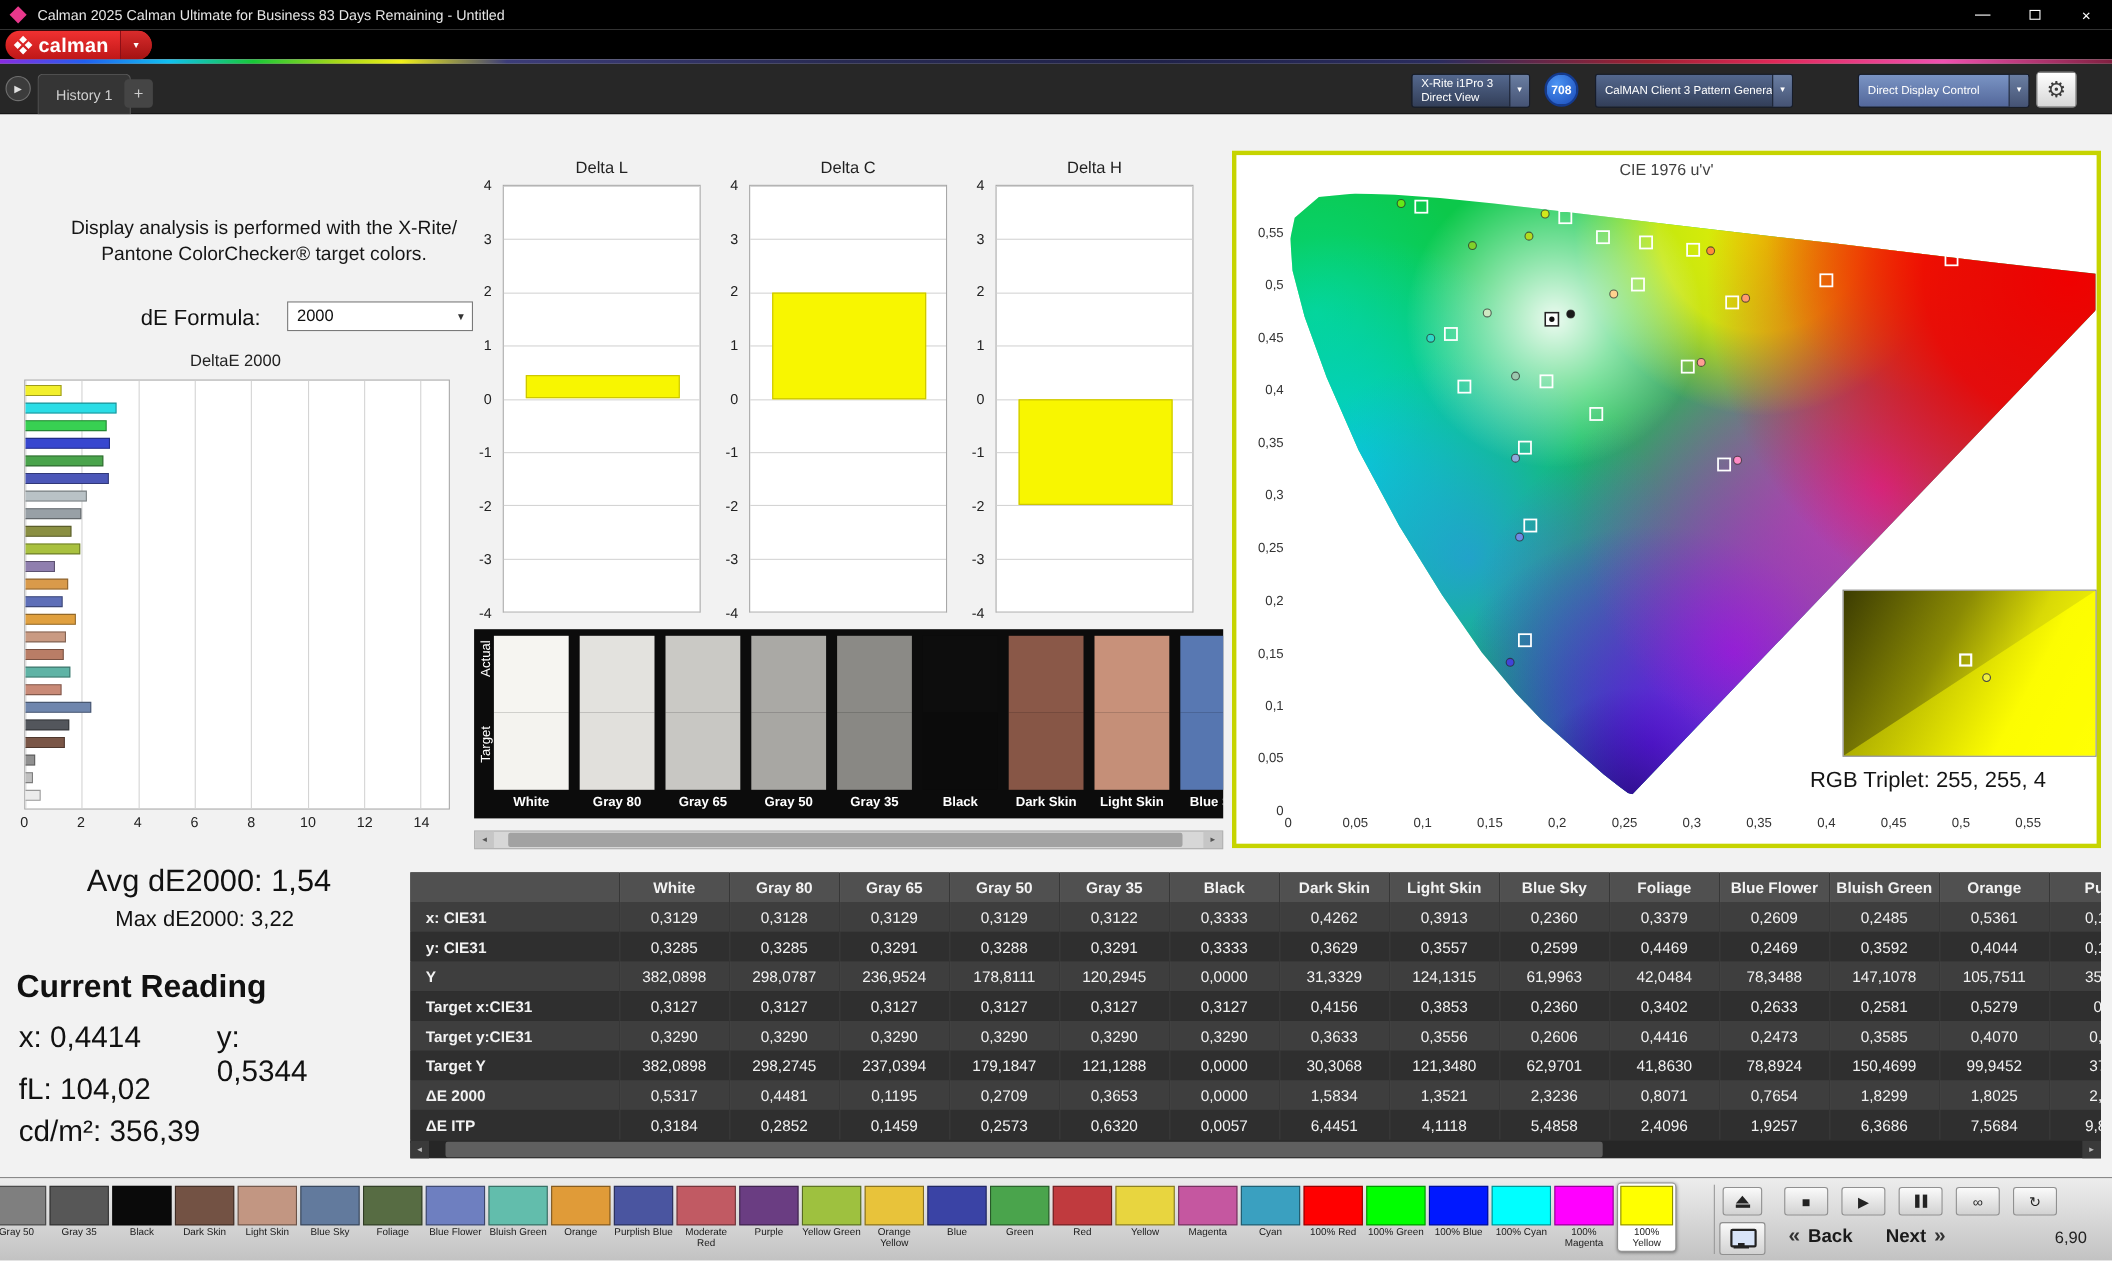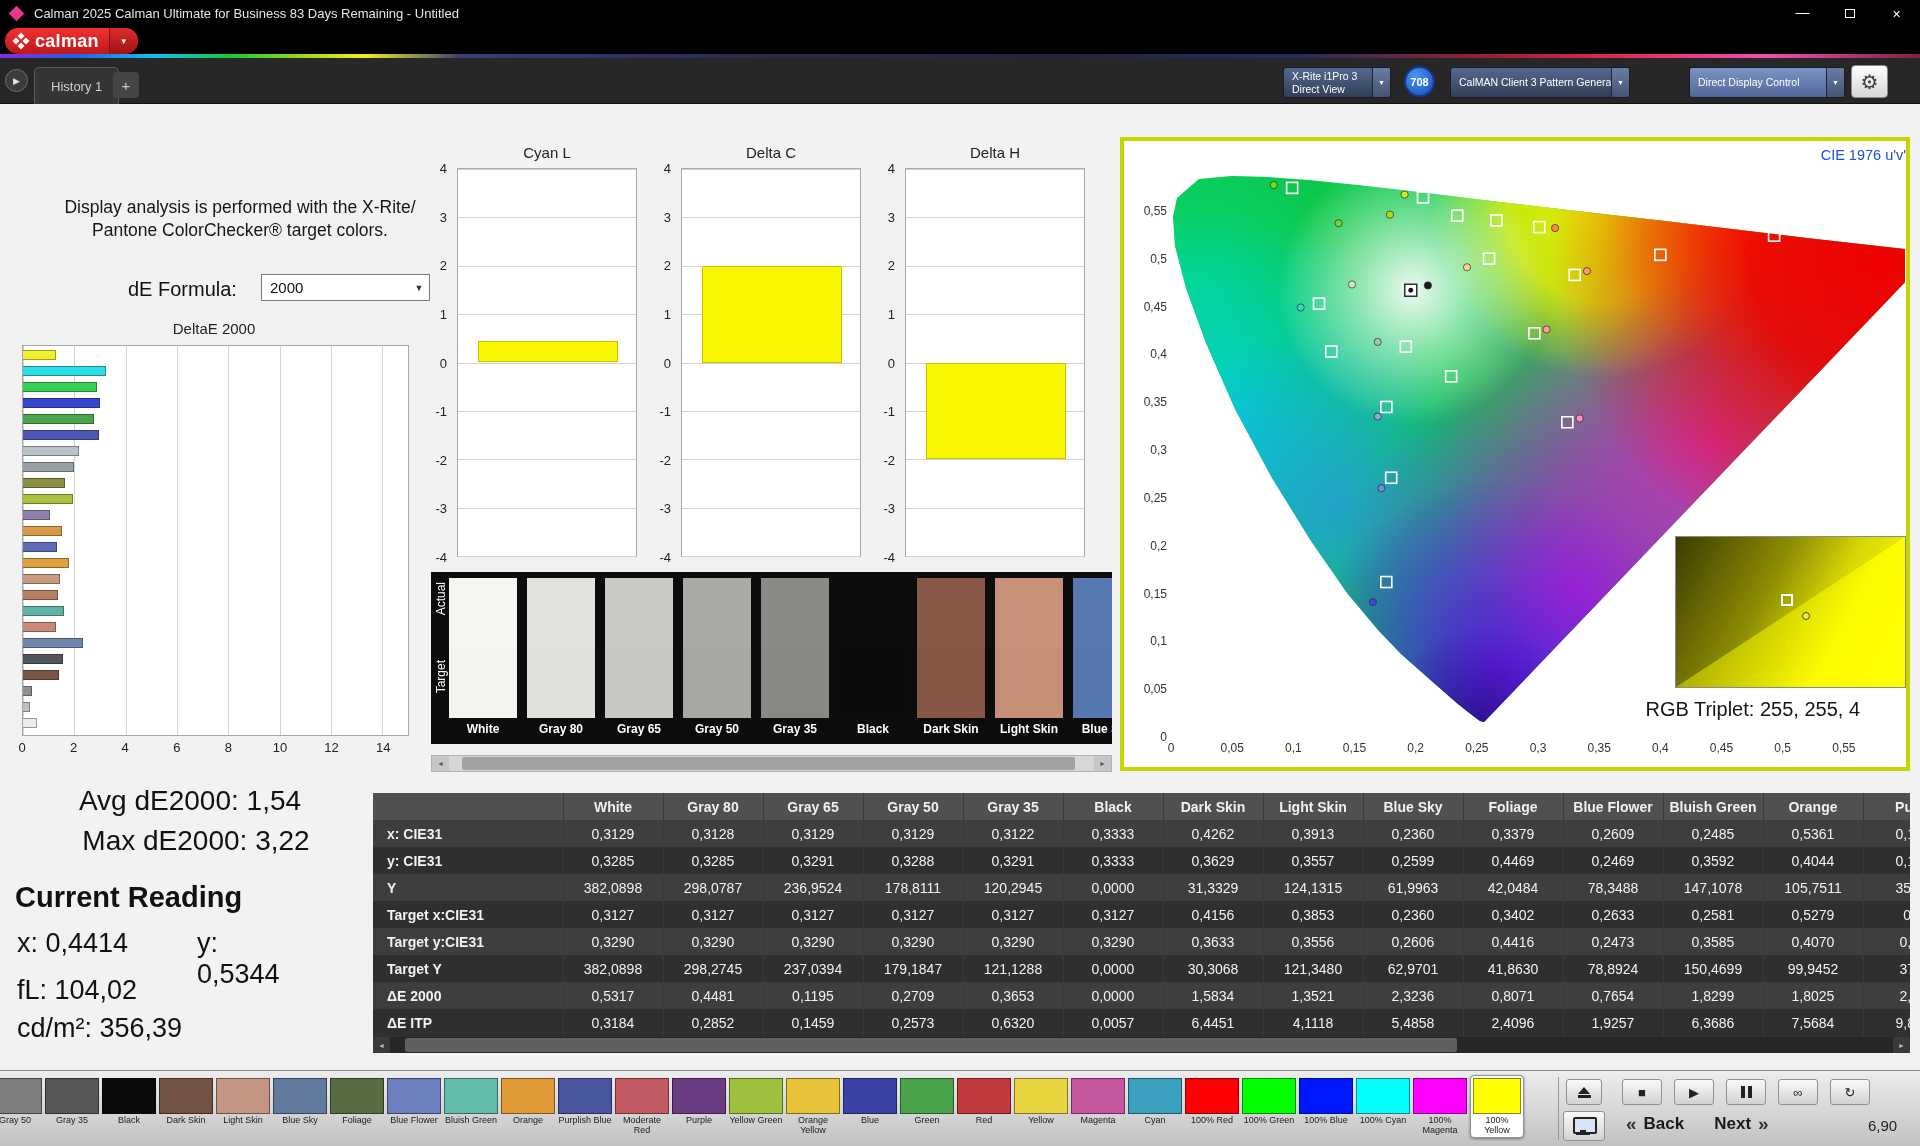--- a/index.html
+++ b/index.html
@@ -85,37 +85,37 @@
   .sb-btn { width:17px; display:flex; align-items:center; justify-content:center; font-size:7px; }
   .hscroll.light .sb-btn { background:#c6c6c6; color:#555; }
   .hscroll.dark .sb-btn { background:#3a3a3a; color:#bbb; }
   .sb-track { position:relative; flex:1; }
   .sb-thumb { position:absolute; top:1px; bottom:1px; border-radius:2px; }
   .hscroll.light .sb-thumb { left:2%; width:95%; background:#a2a2a2; }
   .hscroll.dark .sb-thumb { left:1%; width:70%; background:#5f5f5f; }
 
   
   .cie { position:absolute; left:1120px; top:33px; width:790px; height:634px; border:4px solid #c6d400; background:#fff; }
-  .cie-title { position:absolute; left:0; right:0; top:6px; text-align:right; font-size:14.5px; color:#1d4ed8; }
+  .cie-title { position:absolute; left:0; right:0; top:6px; text-align:center; font-size:14.5px; color:#404040; }
   .cie-svg { position:absolute; left:47px; top:22px; width:734px; height:574px; }
   .cie-xaxis { position:absolute; inset:0; pointer-events:none; }
   .cie-xtick { position:absolute; top:600px; transform:translateX(-50%); font-size:12px; color:#333; }
   .cie-ytick { position:absolute; left:0; width:43px; text-align:right; font-size:12px; color:#333; }
   .cie-inset { position:absolute; left:551px; top:395px; width:231px; height:152px; border:1px solid #8a8a8a;
     background:linear-gradient(118deg,#3c3c02 0%,#8b8b04 38%,#d9d906 62%,#f4f406 82%,#ffff2a 100%); }
   .cie-inset::after { content:""; position:absolute; inset:0; clip-path:polygon(100% 0,100% 100%,0 100%);
     background:linear-gradient(118deg,#8a8a00,#ffff00 70%); opacity:.9; }
   .inset-marker { position:absolute; left:46%; top:38%; width:12px; height:12px; border:2px solid #fff; z-index:2; }
   .inset-dot { position:absolute; left:55%; top:50%; width:8px; height:8px; border-radius:50%; background:#f0f040; border:1px solid #444; z-index:2; }
   .rgb-triplet { position:absolute; right:46px; top:557px; font-size:20px; color:#151515; }
 
   
   .stat { position:absolute; color:#111; }
   .stat.avg { left:50px; top:681px; width:280px; text-align:center; font-size:28px; }
-  .stat.max { left:56px; top:721px; width:280px; text-align:center; font-size:28px; }
+  .stat.max { left:46px; top:721px; width:280px; text-align:center; font-size:20px; }
   .stat.heading { left:15px; top:777px; font-size:29px; font-weight:bold; }
   .stat.xy { left:17px; top:824px; font-size:27px; }
   .stat.xy .yv { position:absolute; left:180px; }
   .stat.fl { left:17px; top:871px; font-size:27px; }
   .stat.cd { left:17px; top:909px; font-size:27px; }
 
   
   .table-wrap { position:absolute; left:373px; top:689px; width:1537px; height:246px; overflow:hidden; background:#303030; }
   table.results { border-collapse:collapse; table-layout:fixed; width:1590px; }
   .results th, .results td { height:27px; font-size:14px; color:#f2f2f2; text-align:center; padding:0; border-right:1px solid rgba(255,255,255,.05); overflow:hidden; white-space:nowrap; }
@@ -275,21 +275,21 @@
           <div class="xtick" style="left: 26.6667%;">4</div>
           <div class="xtick" style="left: 40%;">6</div>
           <div class="xtick" style="left: 53.3333%;">8</div>
           <div class="xtick" style="left: 66.6667%;">10</div>
           <div class="xtick" style="left: 80%;">12</div>
           <div class="xtick" style="left: 93.3333%;">14</div>
         </div>
     </div>
 
     <div class="dchart" style="left:421px;">
-      <div class="dtitle">Cyan L</div>
+      <div class="dtitle">Delta L</div>
       <div class="dbody">
           <div class="dlabels">
             <div class="ytick" style="top: 0%;">4</div>
             <div class="ytick" style="top: 12.5%;">3</div>
             <div class="ytick" style="top: 25%;">2</div>
             <div class="ytick" style="top: 37.5%;">1</div>
             <div class="ytick" style="top: 50%;">0</div>
             <div class="ytick" style="top: 62.5%;">-1</div>
             <div class="ytick" style="top: 75%;">-2</div>
             <div class="ytick" style="top: 87.5%;">-3</div>

